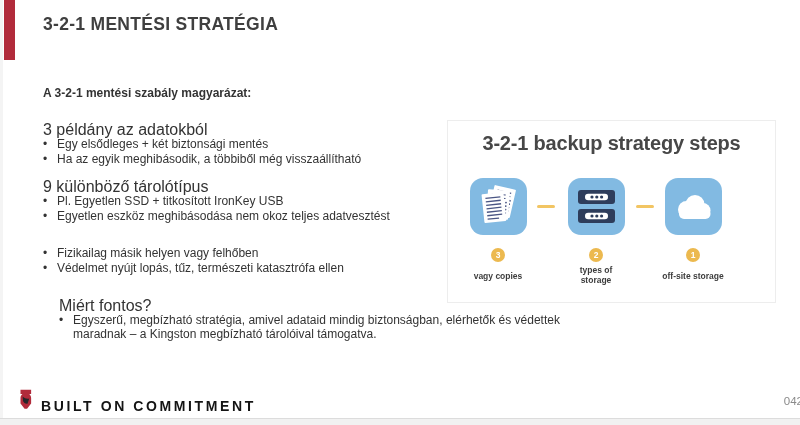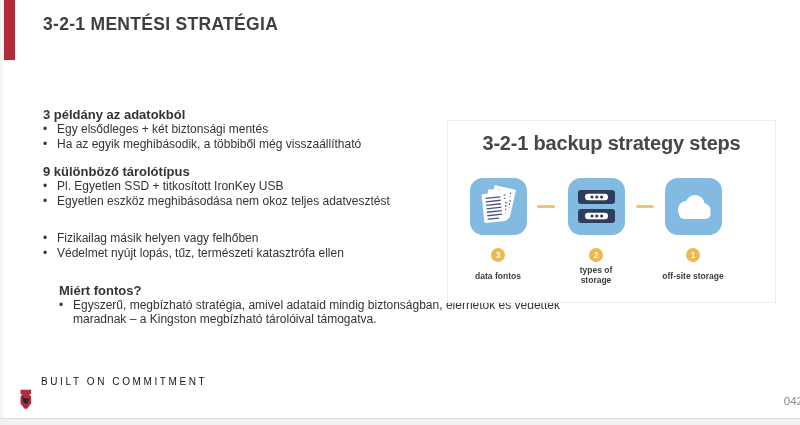--- a/index.html
+++ b/index.html
@@ -34,21 +34,21 @@
     letter-spacing: 0.3px;
     color: #3f3f3f;
   }
   .content {
     position: absolute; left: 43px; top: 86px;
     width: 572px;
     font-size: 12px; color: #333333;
   }
   .intro { margin: 0; font-weight: bold; line-height: 15px; }
   .sec h2 {
-    margin: 0; font-size: 13px; font-weight: bold;
+    margin: 0; font-size: 16px; font-weight: normal;
     line-height: 15px; color: #333333;
   }
   .sec.s1 { margin-top: 21px; }
   .sec.s2 { margin-top: 13px; }
   .sec.s3 { margin-top: 23px; }
   .sec.s4 { margin-top: 22px; margin-left: 16px; }
   .bullet {
     display: flex; line-height: 14.6px;
   }
   .bullet .bchar { width: 14px; flex: 0 0 14px; }
@@ -109,40 +109,41 @@
   }
   .step-sublabel {
     display: block;
     margin: 1px auto 0 auto;
     max-width: 80px;
     font-size: 8px; color: #5a5a5a; line-height: 9.5px;
   }
   
   .footer-logo { position: absolute; left: 18px; top: 389px; }
   .footer-text {
-    position: absolute; left: 41px; top: 376px;
-    font-size: 10px; font-weight: normal;
+    position: absolute; left: 41px; top: 398px;
+    font-size: 14px; font-weight: bold;
     letter-spacing: 2.6px;
     color: #141414;
   }
   .page-number {
     position: absolute; right: 25px; top: 395px;
     font-size: 11.5px; color: #8a8a8a;
   }
 </style>
 </head>
 <body>
 
 <div class="slide">
   <div class="left-edge"></div>
   <div class="accent-bar"></div>
 
   <h1 class="title">3-2-1 MENTÉSI STRATÉGIA</h1>
 
   <div class="content">
+    <p class="intro">A 3-2-1 mentési szabály magyarázat:</p>
 
     <section class="sec s1">
       <h2>3 példány az adatokból</h2>
       <div class="bullet">
         <span class="bchar">•</span>
         <span class="btext">Egy elsődleges + két biztonsági mentés</span>
       </div>
       <div class="bullet">
         <span class="bchar">•</span>
         <span class="btext">Ha az egyik meghibásodik, a többiből még visszaállítható</span>
@@ -221,21 +222,21 @@
               <line x1="16.5" y1="26.5" x2="31.5" y2="26.5"></line>
               <line x1="16.5" y1="30" x2="31.5" y2="30"></line>
               <line x1="16.5" y1="33.5" x2="31.5" y2="33.5"></line>
               <line x1="16.5" y1="37" x2="31.5" y2="37"></line>
               <line x1="16.5" y1="40.5" x2="28" y2="40.5"></line>
             </g>
           </g>
         </svg>
       </div>
       <div class="badge">3</div>
-      <span class="step-label">data fontos</span>
+      <span class="step-label">vagy copies</span>
     </div>
 
     <div class="dash d1"></div>
 
     <div class="step st2">
       <div class="sq">
         <svg width="57" height="57" viewBox="0 0 57 57">
           <rect x="10" y="12" width="37" height="14" rx="3" fill="#2E3D5B"></rect>
           <rect x="17" y="15.7" width="23" height="6.6" rx="3.2" fill="#ffffff"></rect>
           <circle cx="24" cy="19" r="1.6" fill="#2E3D5B"></circle>

